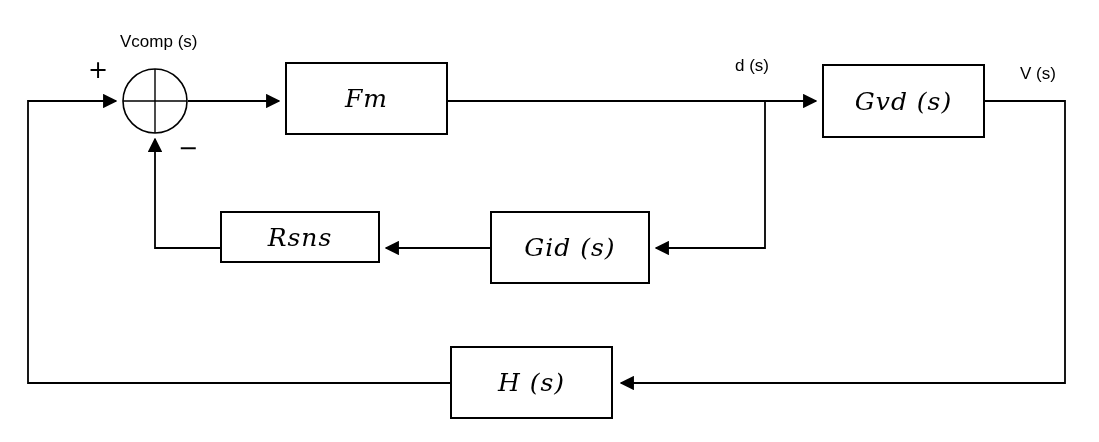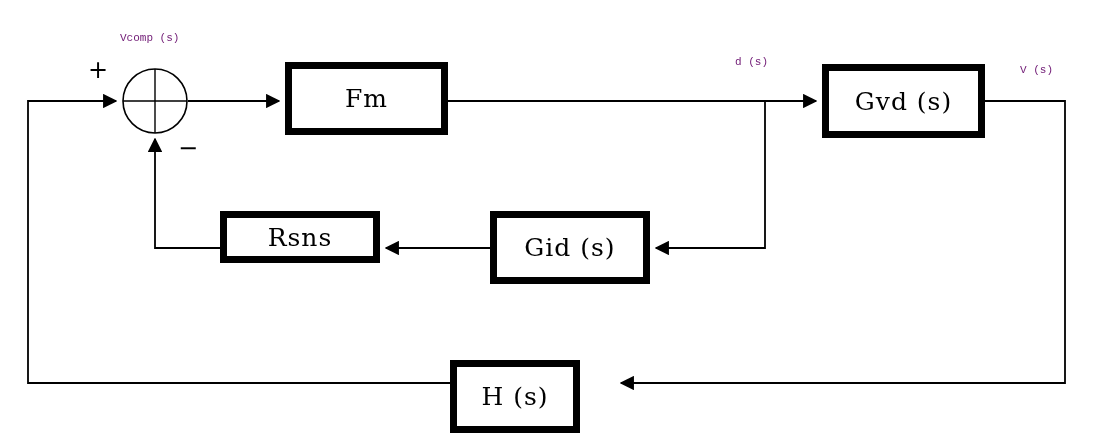--- a/index.html
+++ b/index.html
@@ -19,35 +19,36 @@
     left: 0; top: 0;
     width: 1099px;
     height: 442px;
   }
   svg.wires {
     position: absolute;
     left: 0; top: 0;
   }
   .block {
     position: absolute;
-    border: 7px solid #000000;
+    border: 2px solid #000000;
     background: #ffffff;
     display: flex;
     align-items: center;
     justify-content: center;
+    font-style: italic;
     font-size: 25px;
     letter-spacing: 1px;
     color: #000;
     box-sizing: border-box;
   }
   .sig-label {
     position: absolute;
-    font-family: Liberation Mono, monospace;
-    font-size: 11px;
-    color: #701a75;
+    font-family: Liberation Sans, sans-serif;
+    font-size: 17px;
+    color: #000000;
     white-space: nowrap;
   }
   .sign {
     position: absolute;
     font-family: "DejaVu Sans", sans-serif;
     font-size: 24px;
     line-height: 1;
     color: #000;
   }
 </style>
@@ -92,21 +93,21 @@
   </div>
 
   <div class="block" style="left:490px; top:211px; width:160px; height:73px;">
     <span>Gid (s)</span>
   </div>
 
   <div class="block" style="left:220px; top:211px; width:160px; height:52px;">
     <span>Rsns</span>
   </div>
 
-  <div class="block" style="left:450px; top:360px; width:130px; height:73px;">
+  <div class="block" style="left:450px; top:346px; width:163px; height:73px;">
     <span>H (s)</span>
   </div>
 
   <div class="sig-label" style="left:120px; top:32px;">Vcomp (s)</div>
 
   <div class="sig-label" style="left:735px; top:56px;">d (s)</div>
 
   <div class="sig-label" style="left:1020px; top:64px;text-align:center;">V (s)</div>
 
   <div class="sign" style="left:88px; top:58px;">+</div>

